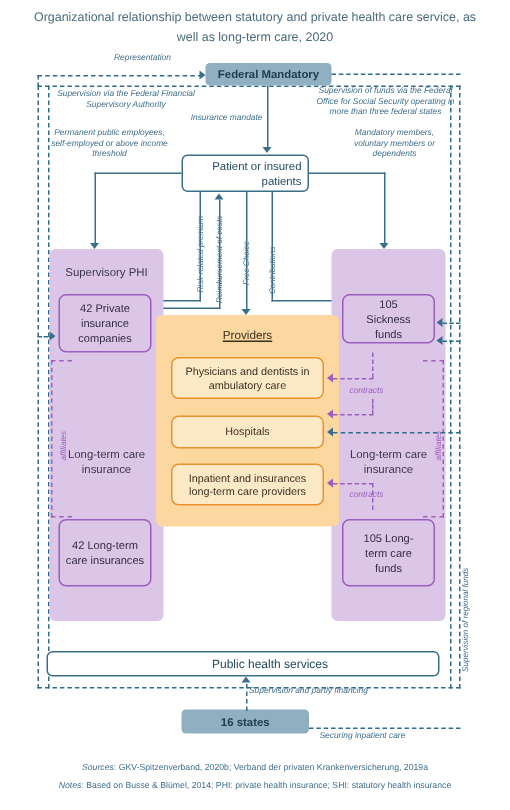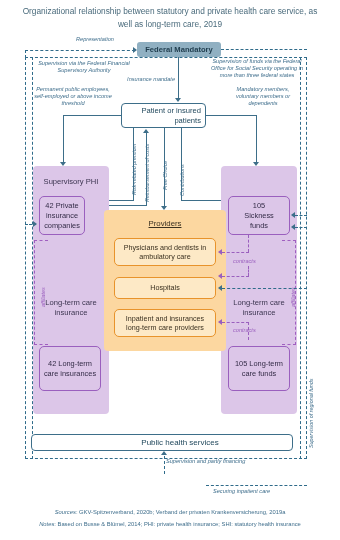--- a/index.html
+++ b/index.html
@@ -100,21 +100,21 @@
     position:absolute;left:10px;width:320px;text-align:center;
     font-size:5.8px;line-height:9px;color:#3f6e8c;
   }
   .footer i{font-style:italic;}
 </style>
 </head>
 <body>
 
 <div id="stage">
 
-  <div class="title">Organizational relationship between statutory and private health care service, as well as long-term care, 2019</div>
+  <div class="title">Organizational relationship between statutory and private health care service, as well as long-term care, 2020</div>
 
   <div class="abs dash-outer" style="left:25px;top:57px;width:282px;height:402px;"></div>
 
   <div class="abs dash-outer" style="left:32px;top:57px;width:0;height:402px;border:none;border-left:1px dashed #2f6b8a;"></div>
   <div class="abs dash-outer" style="left:300px;top:57px;width:0;height:402px;border:none;border-left:1px dashed #2f6b8a;"></div>
 
   <div class="dln-h" style="left:25px;top:50px;width:110px;"></div>
   <div class="dln-v" style="left:25px;top:50px;height:8px;"></div>
   <div class="arrow ar-right" style="left:133px;top:46.5px;"></div>
   <div class="note" style="left:55px;top:36px;width:80px;">Representation</div>
@@ -159,35 +159,35 @@
   <div class="arrow ar-down" style="left:161.4px;top:206px;"></div>
   <div class="vnote" style="left:162px;top:190px;transform:rotate(-90deg);">Free Choice</div>
 
   <div class="ln lnv" style="left:181px;top:128px;height:73px;"></div>
   <div class="ln lnh" style="left:181px;top:200px;width:43px;"></div>
   <div class="arrow ar-right" style="left:222px;top:197.5px;"></div>
   <div class="vnote" style="left:179px;top:196px;transform:rotate(-90deg);">Contributions</div>
 
   <div class="abs purplepanel" style="left:33px;top:166px;width:76px;height:130px;"></div>
   <div class="purplehead" style="left:33px;top:177px;width:76px;">Supervisory PHI</div>
-  <div class="abs purplebox" style="left:39px;top:196px;width:46px;height:39px;padding:0 3px;">42 Private insurance companies</div>
+  <div class="abs purplebox" style="left:39px;top:196px;width:62px;height:39px;padding:0 3px;">42 Private insurance companies</div>
 
   <div class="abs purplepanel" style="left:33px;top:281px;width:76px;height:133px;"></div>
   <div class="purplehead" style="left:33px;top:298px;width:76px;">Long-term care insurance</div>
   <div class="abs purplebox" style="left:39px;top:346px;width:62px;height:45px;padding:0 3px;">42 Long-term care insurances</div>
 
   <div class="abs dash-purple" style="left:34px;top:240px;width:14px;height:105px;border-right:none;"></div>
   <div class="vnote pink" style="left:40px;top:307px;transform:rotate(-90deg);">affiliates</div>
 
   <div class="abs purplepanel" style="left:221px;top:166px;width:76px;height:130px;"></div>
-  <div class="abs purplebox" style="left:228px;top:196px;width:62px;height:39px;padding:0 9px;">105 Sickness funds</div>
+  <div class="abs purplebox" style="left:228px;top:196px;width:62px;height:33px;padding:0 9px;">105 Sickness funds</div>
 
   <div class="abs purplepanel" style="left:221px;top:281px;width:76px;height:133px;"></div>
   <div class="purplehead" style="left:221px;top:298px;width:76px;">Long-term care insurance</div>
-  <div class="abs purplebox" style="left:228px;top:346px;width:62px;height:45px;padding:0 3px;">105 Long-term care funds</div>
+  <div class="abs purplebox" style="left:228px;top:346px;width:62px;height:45px;padding:0 8px;">105 Long-term care funds</div>
 
   <div class="abs dash-purple" style="left:282px;top:240px;width:14px;height:105px;border-left:none;"></div>
   <div class="vnote pink" style="left:290px;top:307px;transform:rotate(-90deg);">affiliates</div>
 
   <div class="abs orangepanel" style="left:104px;top:210px;width:122px;height:141px;"></div>
   <div class="orangehead" style="left:104px;top:219px;width:122px;">Providers</div>
   <div class="abs orangebox" style="left:114px;top:238px;width:102px;height:28px;padding:0 4px;">Physicians and dentists in ambulatory care</div>
   <div class="abs orangebox" style="left:114px;top:277px;width:102px;height:22px;padding:0 4px;">Hospitals</div>
   <div class="abs orangebox" style="left:114px;top:309px;width:102px;height:28px;padding:0 4px;">Inpatient and insurances long-term care providers</div>
 
@@ -213,20 +213,23 @@
   <div class="dln-h" style="left:295px;top:227px;width:12px;"></div>
   <div class="arrow ar-left" style="left:291px;top:223.8px;"></div>
 
   <div class="dln-h" style="left:25px;top:224px;width:11px;"></div>
   <div class="arrow ar-right" style="left:33px;top:220.8px;"></div>
 
   <div class="vnote" style="left:308px;top:448px;transform:rotate(-90deg);">Supervision of regional funds</div>
 
   <div class="abs bluebox" style="left:31px;top:434px;width:262px;height:17px;font-size:8px;padding-left:36px;">Public health services</div>
 
+  <div class="abs bluefill" style="left:121px;top:473px;width:85px;height:16px;">
+    <span>16 states</span>
+  </div>
 
   <div class="dln-v" style="left:164px;top:456px;height:18px;"></div>
   <div class="arrow ar-up" style="left:161.4px;top:451px;"></div>
   <div class="note" style="left:166px;top:458px;width:104px;text-align:left;">Supervision and partly financing</div>
 
   <div class="dln-h" style="left:206px;top:485px;width:101px;"></div>
   <div class="note" style="left:213px;top:488px;width:90px;text-align:left;">Securing inpatient care</div>
 
   <div class="footer" style="top:508px;">
     <i>Sources</i><span>: GKV-Spitzenverband, 2020b; Verband der privaten Krankenversicherung, 2019a</span>

